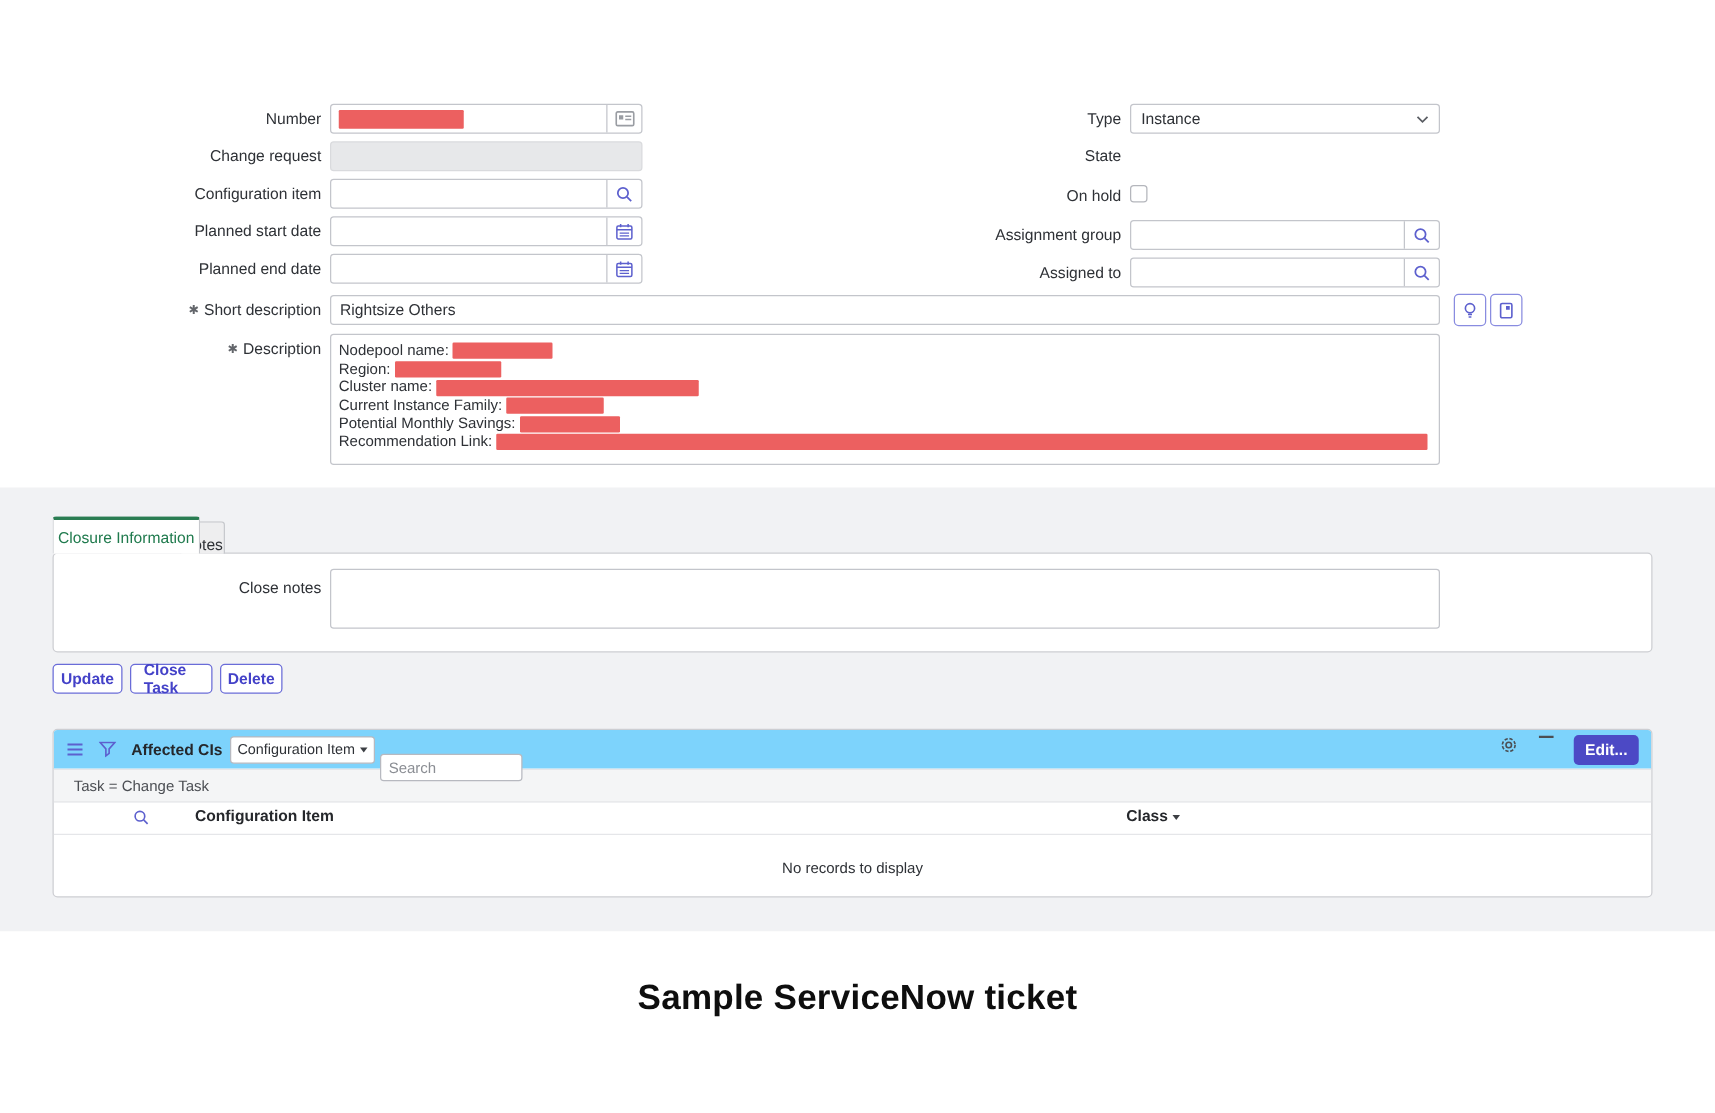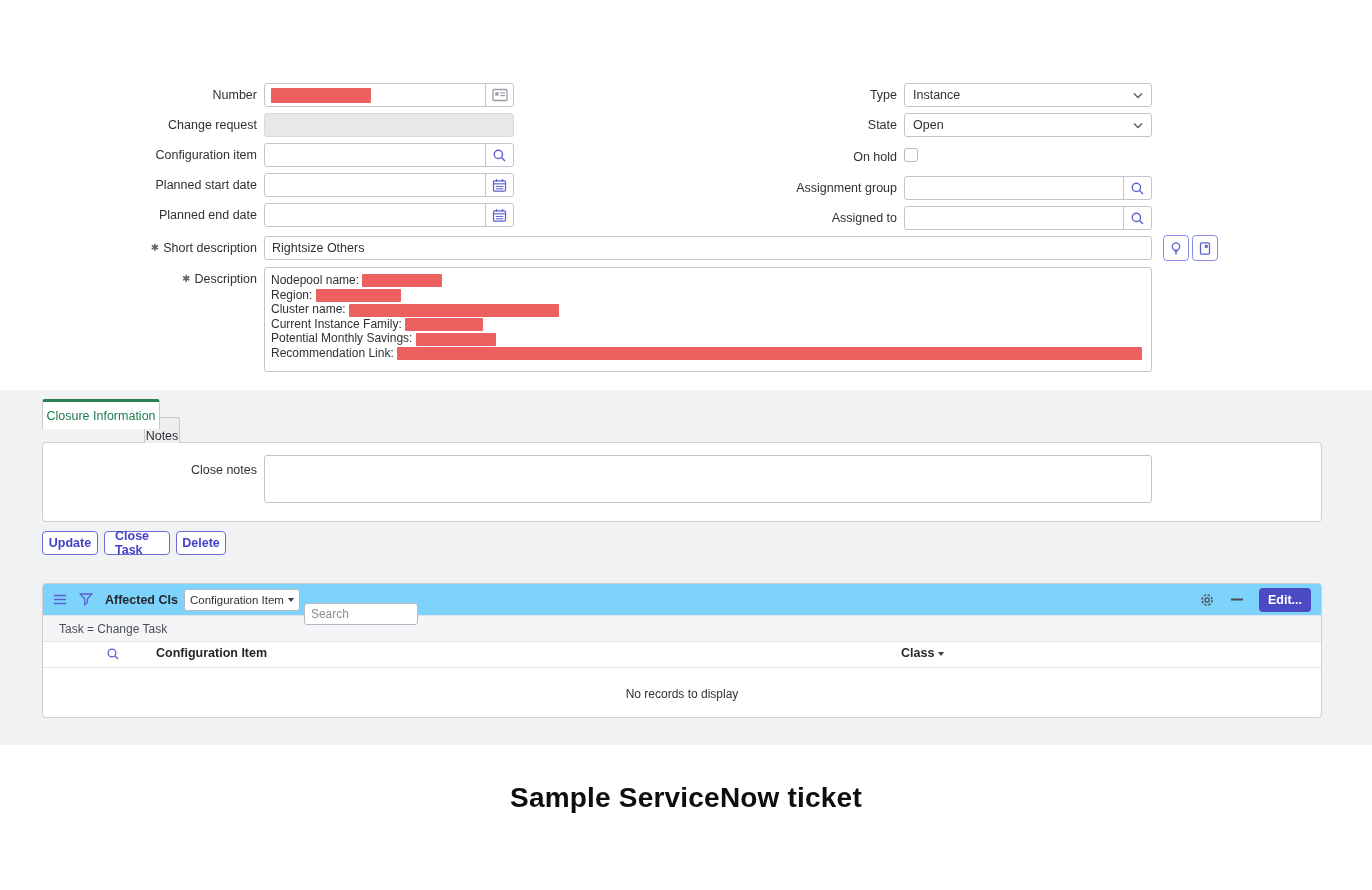--- a/index.html
+++ b/index.html
@@ -18,40 +18,40 @@
   .txtinput{position:absolute;border:1px solid #c3c5cb;border-radius:3px;height:24px;box-sizing:border-box;
     font-size:12.5px;font-family:"Liberation Sans",sans-serif;padding:0 7px;color:#2e3136;outline:none;}
   .descbox{position:absolute;background:#fff;border:1px solid #c3c5cb;border-radius:3px;box-sizing:border-box;
     padding:5px 6px;font-size:12px;line-height:14.6px;}
   .descline{white-space:nowrap;}
   .smallbtn{position:absolute;width:26px;height:26px;border:1px solid #898ce0;border-radius:4px;background:#fff;
     display:flex;align-items:center;justify-content:center;cursor:pointer;box-sizing:border-box;}
   .checkbox{position:absolute;width:14px;height:14px;border:1px solid #b4b6bc;border-radius:3px;background:#fff;box-sizing:border-box;cursor:pointer;}
   .greyband{position:absolute;left:0;top:390px;width:1372px;height:355px;background:#f1f2f4;}
   .tab{position:absolute;box-sizing:border-box;font-size:12.5px;display:flex;align-items:center;justify-content:center;cursor:pointer;}
-  .tab.active{left:42px;top:399px;width:118px;height:30px;background:#fff;border:1px solid #c7c9cd;border-bottom:none;
+  .tab.active{left:42px;top:413px;width:118px;height:30px;background:#fff;border:1px solid #c7c9cd;border-bottom:none;
     border-top:3px solid #2a7d52;color:#1f7a4d;border-radius:3px 3px 0 0;z-index:3;}
   .tab.inactive{left:144px;top:417px;width:36px;height:26px;background:#eeeeef;border:1px solid #c7c9cd;border-bottom:none;
     color:#2e3136;border-radius:3px 3px 0 0;z-index:2;align-items:flex-end;}
   .panel{position:absolute;left:42px;top:442px;width:1280px;height:80px;background:#fff;border:1px solid #cdced2;
     border-radius:4px;box-sizing:border-box;z-index:1;}
   .textarea{position:absolute;border:1px solid #c3c5cb;border-radius:3px;background:#fff;box-sizing:border-box;z-index:2;}
   .actionbtn{position:absolute;top:531px;height:24px;background:#fff;border:1px solid #6a6cd8;border-radius:4px;
     color:#4442c8;font-weight:bold;font-size:12.5px;display:flex;align-items:center;justify-content:center;
     box-sizing:border-box;cursor:pointer;padding:0 10px;}
   .cipanel{position:absolute;left:42px;top:583px;width:1280px;height:135px;background:#fff;border:1px solid #cdced2;
     border-radius:4px;box-sizing:border-box;overflow:hidden;}
   .cihdr{display:flex;align-items:center;height:31px;padding:0 10px;gap:12px;background:#7dd3fc;}
   .cihdr .title{font-weight:bold;font-size:12.5px;color:#25272b;}
   .combobox{width:116px;height:22px;border:1px solid #b7b9c0;border-radius:3px;background:#fff;display:flex;
     align-items:center;font-size:11.5px;padding:0 5px;box-sizing:border-box;cursor:pointer;white-space:nowrap;overflow:hidden;}
   .cisearch{width:114px;height:22px;border:1px solid #b7b9c0;border-radius:3px;font-size:12px;padding:0 6px;
     box-sizing:border-box;font-family:"Liberation Sans",sans-serif;outline:none;}
   .cisearch::placeholder{color:#8b8e94;}
-  .rightgrp{margin-left:auto;display:flex;align-items:center;gap:16px;}
+  .rightgrp{margin-left:auto;display:flex;align-items:flex-start;gap:16px;}
   .editbtn{background:#4c49c5;color:#fff;font-weight:bold;font-size:12.5px;border:none;border-radius:4px;
     height:24px;padding:0 9px;cursor:pointer;font-family:"Liberation Sans",sans-serif;}
   .crumbrow{height:25px;background:#f4f5f6;border-top:1px solid #e5e6e9;border-bottom:1px solid #e5e6e9;
     display:flex;align-items:center;padding:0 16px;font-size:12px;color:#4c4f54;}
   .colhdrrow{position:relative;height:25px;border-bottom:1px solid #e5e6e9;font-size:12.5px;}
   .colhdr{position:absolute;top:4px;font-weight:bold;color:#25272b;cursor:pointer;}
   .emptyrow{height:52px;display:flex;align-items:center;justify-content:center;font-size:12px;color:#2e3136;}
   .caption{position:absolute;left:0;top:782px;width:1372px;text-align:center;font-size:28px;font-weight:bold;color:#0e0e0e;letter-spacing:0.2px;}
   .tricaret{display:inline-block;width:0;height:0;border-left:3.5px solid transparent;border-right:3.5px solid transparent;
     border-top:4.5px solid #3c3f44;vertical-align:middle;}
@@ -120,28 +120,20 @@
   <div class="selectbox" style="left:904px;top:83px;width:248px;">
     <span>Instance</span>
     <span class="caret">
       <svg width="10" height="7" viewBox="0 0 10 7">
           <polyline points="1,1.5 5,5.5 9,1.5" fill="none" stroke="#5a5d63" stroke-width="1.4"></polyline>
         </svg>
     </span>
   </div>
 
   <div class="lbl" style="left:690px;top:117px;width:207px;">State</div>
-  <div class="selectbox" style="left:904px;top:113px;width:248px;">
-    <span>Open</span>
-    <span class="caret">
-      <svg width="10" height="7" viewBox="0 0 10 7">
-          <polyline points="1,1.5 5,5.5 9,1.5" fill="none" stroke="#5a5d63" stroke-width="1.4"></polyline>
-        </svg>
-    </span>
-  </div>
 
   <div class="lbl" style="left:690px;top:149px;width:207px;">On hold</div>
   <div class="checkbox" style="left:904px;top:148px;"></div>
 
   <div class="lbl" style="left:690px;top:180px;width:207px;">Assignment group</div>
   <div class="fld" style="left:904px;top:176px;width:248px;">
     <span class="iconseg">
       <svg width="15" height="15" viewBox="0 0 16 16">
           <circle cx="6.8" cy="6.8" r="4.4" fill="none" stroke="#5d60ce" stroke-width="1.5"></circle>
           <line x1="10.2" y1="10.2" x2="13.8" y2="13.8" stroke="#5d60ce" stroke-width="1.5"></line>

